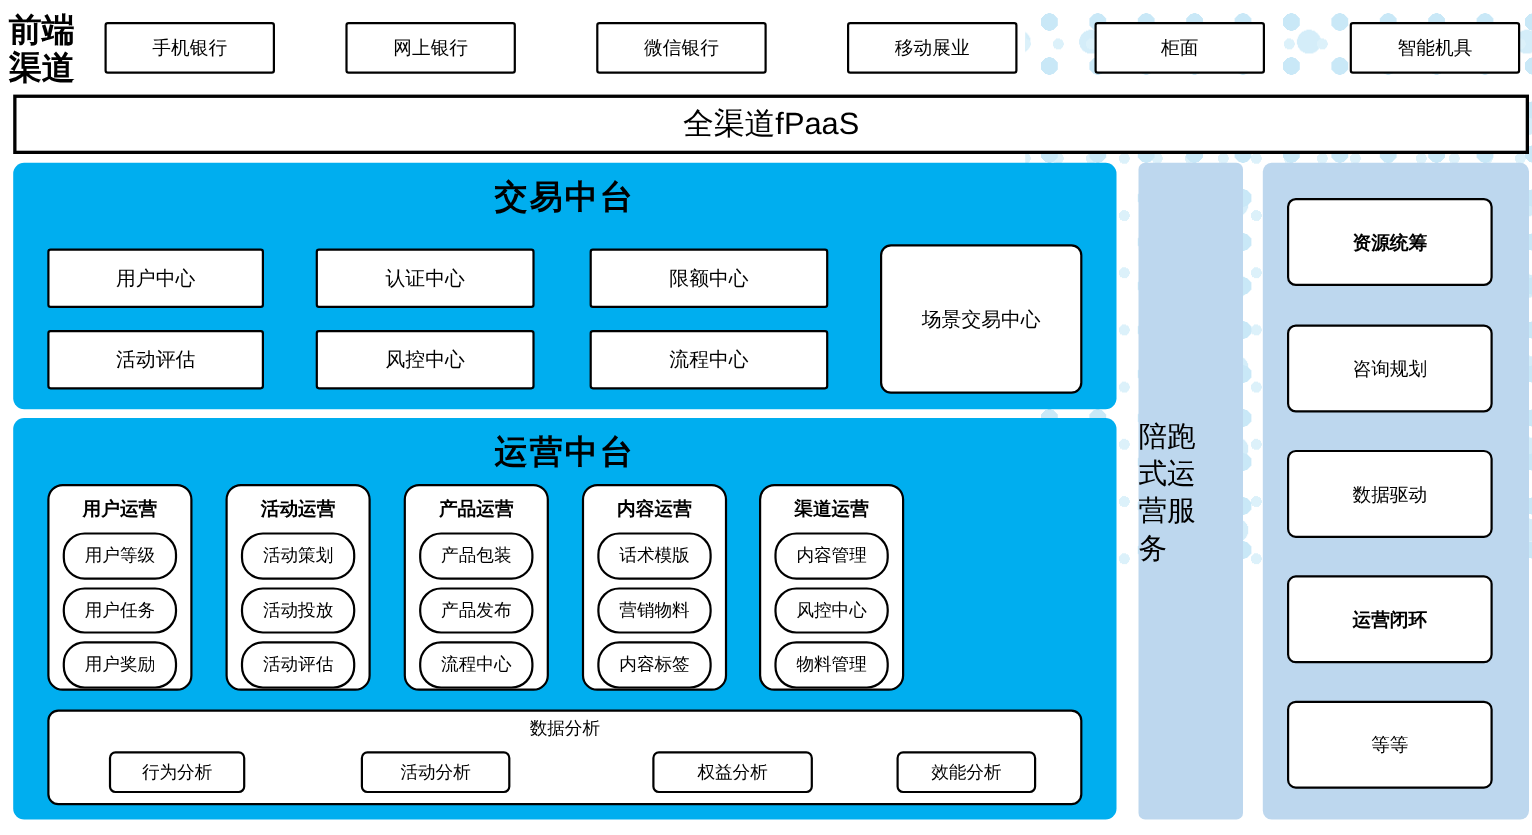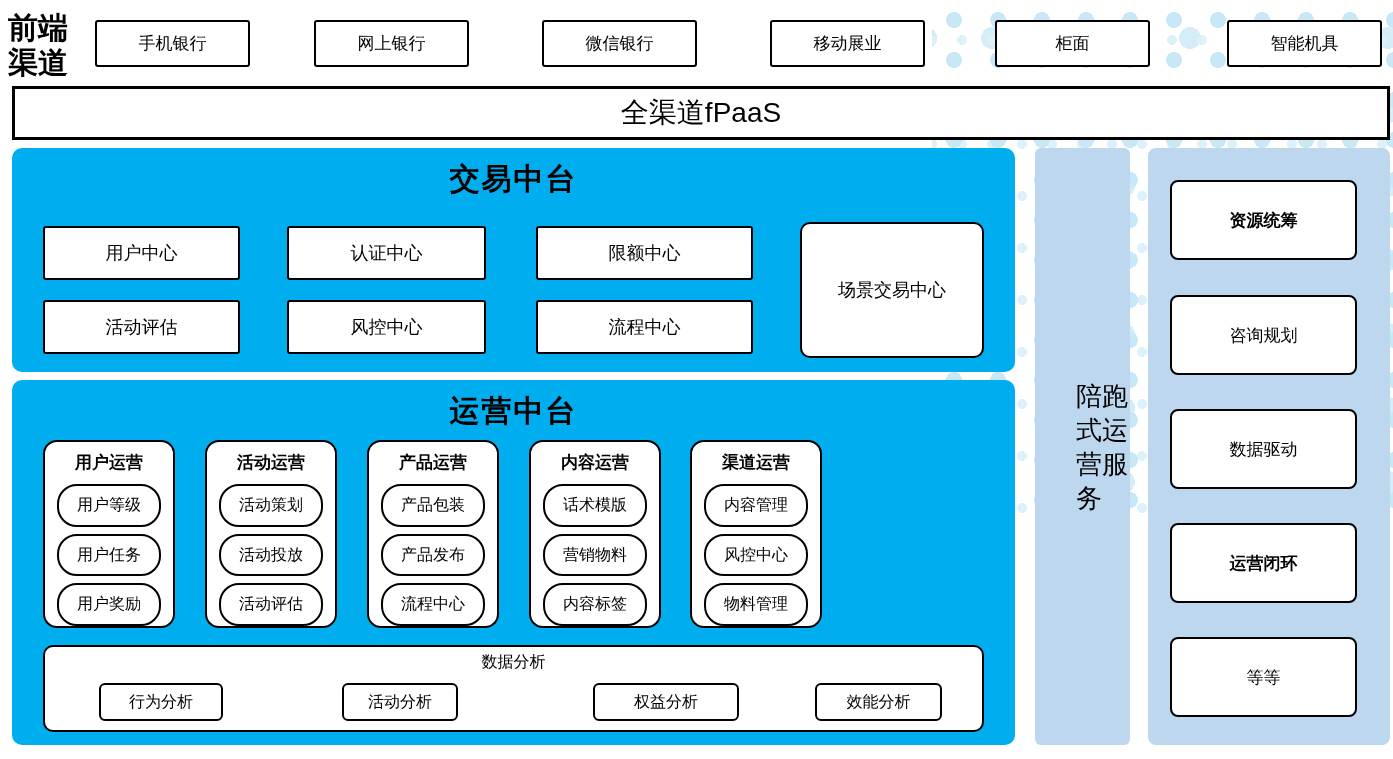--- a/index.html
+++ b/index.html
@@ -92,21 +92,21 @@
     position:absolute; top:36px; height:38px;
     background:#fff; border:2px solid #000; border-radius:6px;
     display:flex; align-items:center; justify-content:center;
     font-size:16px;
   }
 
   
   .accompany {
     position:absolute; left:1035px; top:148px; width:95px; height:597px;
     background:#bdd7ee; border-radius:6px;
-    display:flex; align-items:center; justify-content:flex-end;
+    display:flex; align-items:center; justify-content:flex-start;
   }
   .acc-text {
     width:54px; font-size:26px; line-height:34px;
     word-break:break-all; text-align:left;
   }
   .services {
     position:absolute; left:1148px; top:148px; width:242px; height:597px;
     background:#bdd7ee; border-radius:8px;
   }
   .svc {
@@ -205,21 +205,21 @@
       <div class="col-item">内容管理</div>
       <div class="col-item">风控中心</div>
       <div class="col-item">物料管理</div>
     </div>
 
     <div class="analysis">
       <div class="an-title">数据分析</div>
       <div class="an-item" style="left:54px;  width:124px">
           <span>行为分析</span>
         </div>
-      <div class="an-item" style="left:297px; width:116px">
+      <div class="an-item" style="left:283px; width:136px">
           <span>活动分析</span>
         </div>
       <div class="an-item" style="left:548px; width:146px">
           <span>权益分析</span>
         </div>
       <div class="an-item" style="left:770px; width:127px">
           <span>效能分析</span>
         </div>
     </div>
   </section>

